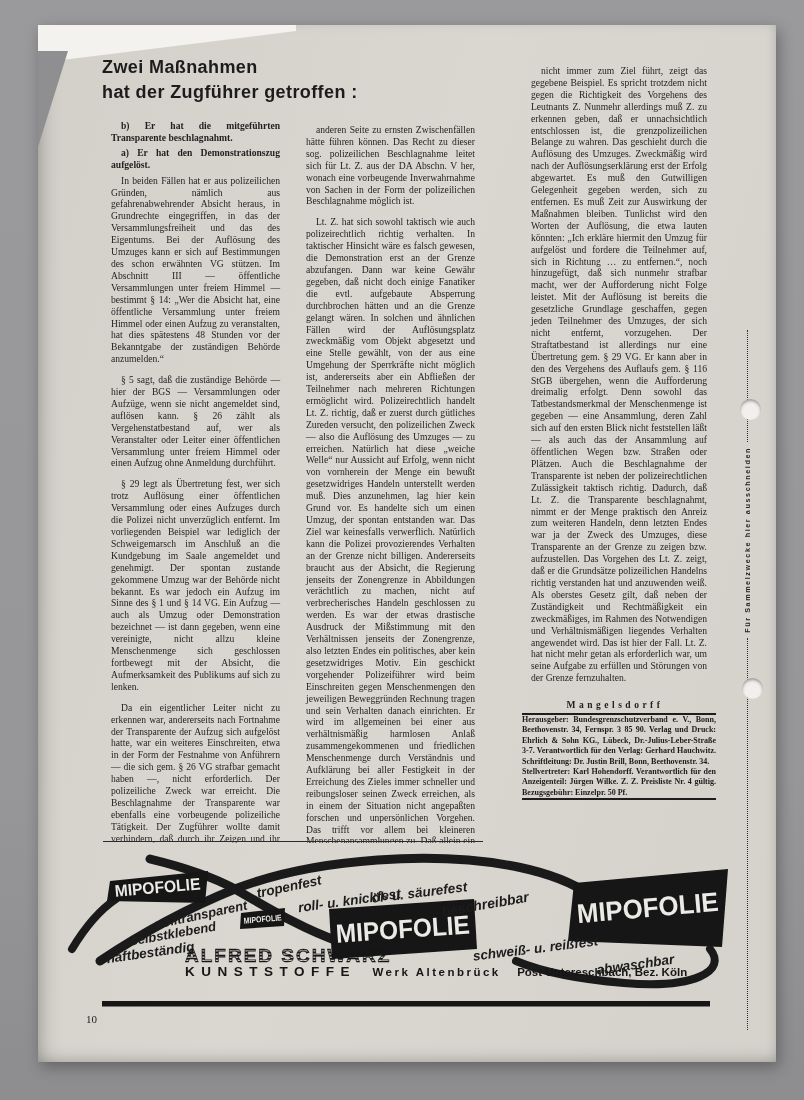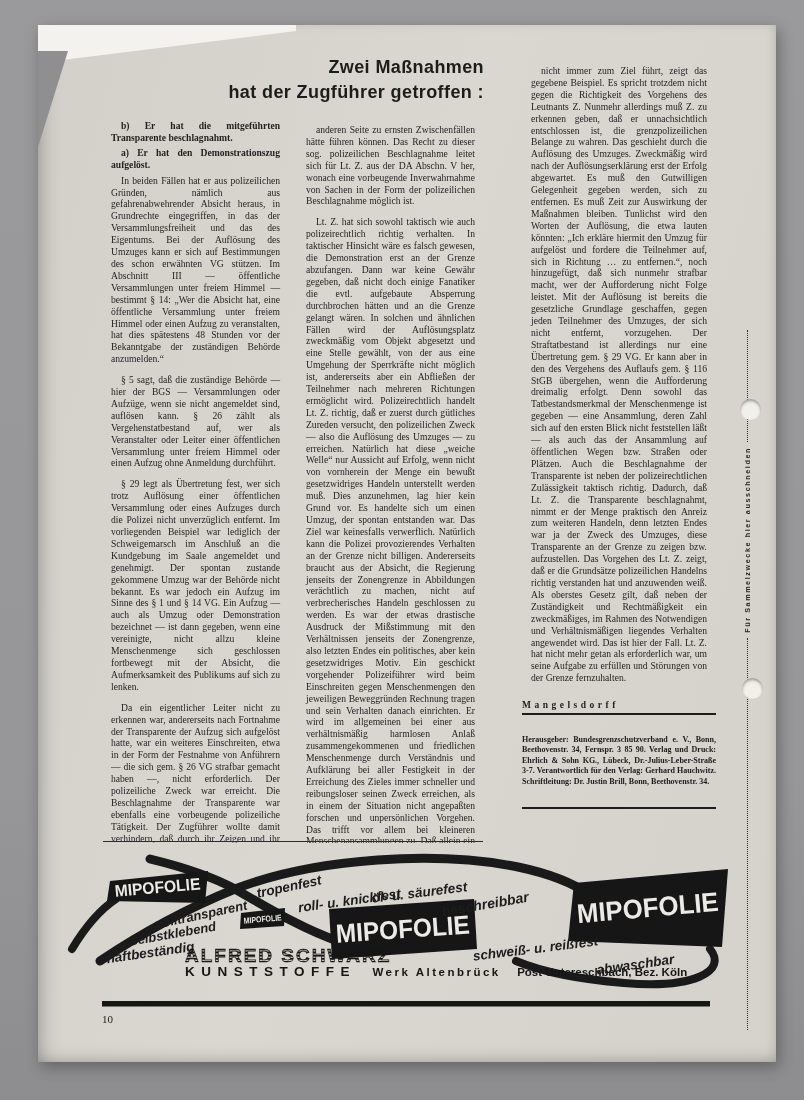--- a/index.html
+++ b/index.html
@@ -8,42 +8,42 @@
   .page { position:absolute; left:38px; top:25px; width:738px; height:1037px;
           background:linear-gradient(105deg,#d3d0ca,#dad7d1 45%,#d5d2cc);
           box-shadow: 3px 5px 14px rgba(0,0,0,.30),
                       inset 14px 0 22px -14px rgba(0,0,0,.33),
                       inset 0 -12px 18px -12px rgba(0,0,0,.22),
                       inset -8px 0 14px -10px rgba(0,0,0,.18); }
   .corner-white { position:absolute; left:0; top:0; width:258px; height:40px; background:#f3f2ef;
                   clip-path:polygon(0 0,100% 0,100% 15%,0 95%); }
   .corner-gray  { position:absolute; left:0; top:26px; width:30px; height:96px; background:#8f8f92;
                   clip-path:polygon(0 0,100% 0,0 100%); }
-  .title { position:absolute; left:64px; top:30px; width:382px; text-align:right;
+  .title { position:absolute; left:64px; top:30px; width:382px; text-align:left;
            font-family:"Liberation Sans", sans-serif; font-weight:bold; font-size:18px;
            line-height:25px; color:#1c1c1c; letter-spacing:.4px; }
   .col { position:absolute; text-align:justify; font-size:9.6px; line-height:11.9px;
          color:#1f1f1f; overflow:hidden; }
   .col p { margin:9px; text-indent:10px; }
   .col p + p { margin-top:2.5px; }
   .col .item { font-weight:bold; margin-bottom:3.5px; }
   .col1 { left:64px;  top:86px; width:187px; height:732px; }
   .col2 { left:259px; top:90px; width:187px; height:728px; }
   .col3 { left:484px; top:31px; width:194px; height:642px; }
-  .signature { position:absolute; left:484px; top:675px; width:186px; text-align:left;
+  .signature { position:absolute; left:484px; top:675px; width:186px; text-align:center;
                font-weight:bold; font-size:9.5px; letter-spacing:3.5px; color:#1f1f1f; }
   .imprint { position:absolute; left:484px; top:688px; width:194px;
              border-top:2px solid #1d1d1d; border-bottom:2px solid #1d1d1d;
-             padding:20px 0; font-weight:bold; font-size:8px; line-height:10.4px;
+             padding:0 0; font-weight:bold; font-size:8px; line-height:10.4px;
              text-align:justify; color:#1b1b1b; }
   .imprint p { margin:0; }
   .rule-article { position:absolute; left:65px; top:816px; width:380px;
                   border-top:1.6px solid #2b2b2b; }
   .ad { position:absolute; left:20px; top:824px; width:672px; height:166px; }
-  .page-number { position:absolute; left:64px; top:988px; font-size:11px; color:#222; }
+  .page-number { position:absolute; left:48px; top:988px; font-size:11px; color:#222; }
   .side-rail { position:absolute; left:700px; top:305px; height:700px; width:18px;
                display:flex; flex-direction:column; align-items:center; }
   .dots { width:0; border-left:1.7px dotted #2d2d2d; }
   .dots.top { height:112px; }
   .dots.bottom { flex:1; }
   .side-text { writing-mode:vertical-rl; transform:rotate(180deg);
                font-family:"Liberation Sans", sans-serif; font-weight:bold; font-size:7.2px;
                letter-spacing:1.6px; color:#1f1f1f; margin:5px 0; white-space:nowrap; }
   .hole { position:absolute; width:21px; height:21px; border-radius:50%;
           background:#f1f0ec; box-shadow: inset 0 2px 3px rgba(0,0,0,.35); }
@@ -79,20 +79,21 @@
   </div>
 
   <div class="col col3">
     <p>nicht immer zum Ziel führt, zeigt das gegebene Beispiel. Es spricht trotzdem nicht gegen die Richtigkeit des Vorgehens des Leutnants Z. Nunmehr allerdings muß Z. zu erkennen geben, daß er unnachsichtlich entschlossen ist, die grenzpolizeilichen Belange zu wahren. Das geschieht durch die Auflösung des Umzuges. Zweckmäßig wird nach der Auflösungserklärung erst der Erfolg abgewartet. Es muß den Gutwilligen Gelegenheit gegeben werden, sich zu entfernen. Es muß Zeit zur Auswirkung der Maßnahmen bleiben. Tunlichst wird den Worten der Auflösung, die etwa lauten könnten: „Ich erkläre hiermit den Umzug für aufgelöst und fordere die Teilnehmer auf, sich in Richtung … zu entfernen.“, noch hinzugefügt, daß sich nunmehr strafbar macht, wer der Aufforderung nicht Folge leistet. Mit der Auflösung ist bereits die gesetzliche Grundlage geschaffen, gegen jeden Teilnehmer des Umzuges, der sich nicht entfernt, vorzugehen. Der Straftatbestand ist allerdings nur eine Übertretung gem. § 29 VG. Er kann aber in den des Vergehens des Auflaufs gem. § 116 StGB übergehen, wenn die Aufforderung dreimalig erfolgt. Denn sowohl das Tatbestandsmerkmal der Menschenmenge ist gegeben — eine Ansammlung, deren Zahl sich auf den ersten Blick nicht feststellen läßt — als auch das der Ansammlung auf öffentlichen Wegen bzw. Straßen oder Plätzen. Auch die Beschlagnahme der Transparente ist neben der polizeirechtlichen Zulässigkeit taktisch richtig. Dadurch, daß Lt. Z. die Transparente beschlagnahmt, nimmt er der Menge praktisch den Anreiz zum weiteren Handeln, denn letzten Endes war ja der Zweck des Umzuges, diese Transparente an der Grenze zu zeigen bzw. aufzustellen. Das Vorgehen des Lt. Z. zeigt, daß er die Grundsätze polizeilichen Handelns richtig verstanden hat und anzuwenden weiß. Als oberstes Gesetz gilt, daß neben der Zuständigkeit und Rechtmäßigkeit ein zweckmäßiges, im Rahmen des Notwendigen und Verhältnismäßigen liegendes Verhalten angewendet wird. Das ist hier der Fall. Lt. Z. hat nicht mehr getan als erforderlich war, um seine Aufgabe zu erfüllen und Störungen von der Grenze fernzuhalten.</p>
   </div>
 
   <div class="signature">Mangelsdorff</div>
 
   <div class="imprint">
     <p>Herausgeber: Bundesgrenzschutzverband e. V., Bonn, Beethovenstr. 34, Fernspr. 3 85 90. Verlag und Druck: Ehrlich &amp; Sohn KG., Lübeck, Dr.-Julius-Leber-Straße 3-7. Verantwortlich für den Verlag: Gerhard Hauchwitz. Schriftleitung: Dr. Justin Brill, Bonn, Beethovenstr. 34.</p>
+    <p>Stellvertreter: Karl Hohendorff. Verantwortlich für den Anzeigenteil: Jürgen Wilke. Z. Z. Preisliste Nr. 4 gültig. Bezugsgebühr: Einzelpr. 50 Pf.</p>
   </div>
 
   <div class="rule-article"></div>
 
   <div class="ad">
     <svg viewBox="0 0 672 166" width="672" height="166">
       <defs>
         <pattern id="stripes" width="6" height="3.2" patternUnits="userSpaceOnUse">
           <rect width="6" height="2.1" fill="#161616"></rect>
         </pattern>

